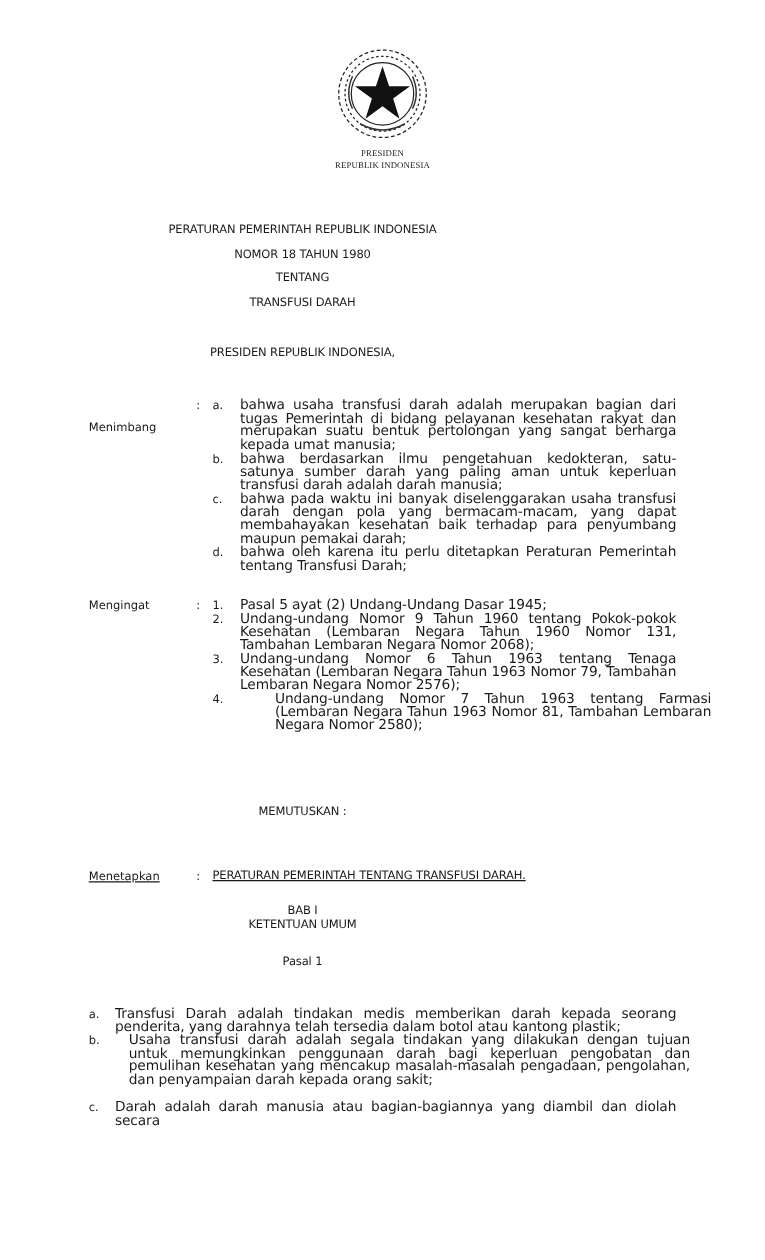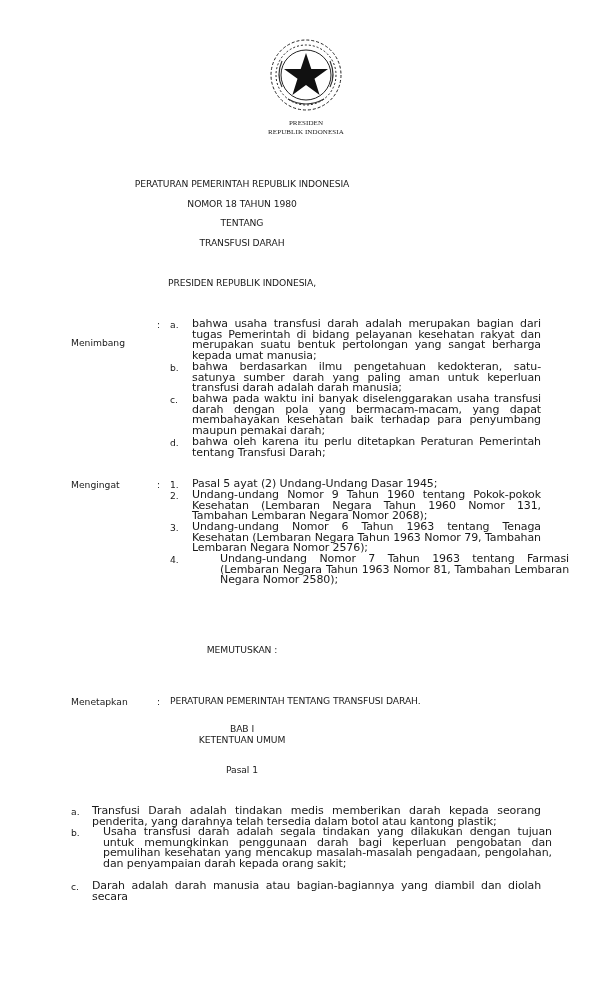--- a/index.html
+++ b/index.html
@@ -3,21 +3,21 @@
 <meta charset="utf-8">
 <style>
   html, body { margin: 0; padding: 0; background: #ffffff; }
   body { width: 612px; height: 1008px; position: relative; overflow: hidden;
          font-family: "DejaVu Sans", sans-serif; color: #1a1a1a; }
   .page { position: absolute; left: 0; top: 0; width: 612px; height: 1008px; }
   .emblem { position: absolute; left: 268px; top: 37px; width: 76px; height: 76px; }
   .emblem-caption { position: absolute; left: 0; width: 612px; text-align: center;
          font-family: "Liberation Serif", serif; font-size: 7px; letter-spacing: 0.1px; color: #222; }
   .center { position: absolute; left: 0; width: 484px; text-align: center; font-size: 9.2px; letter-spacing: -0.1px; }
-  .row { position: absolute; font-size: 9.2px; line-height: 10.6px; letter-spacing: -0.1px; }
+  .row { position: absolute; font-size: 9.2px; line-height: 10.6px; letter-spacing: -0.1px; text-decoration: underline; }
   .label { position: absolute; left: 71px; font-size: 9.2px; }
   .colon { position: absolute; left: 157px; font-size: 9.2px; }
   .item-mark { position: absolute; font-size: 9.2px; }
   .item-text { position: absolute; text-align: justify; text-align-last: left; font-size: 11px; line-height: 10.6px; letter-spacing: -0.1px; }
 </style>
 </head>
 <body>
 
 <div class="page">
 
@@ -71,21 +71,21 @@
   <div class="item-text" style="left:192px; top:490px; width:349px;">Undang-undang Nomor 9 Tahun 1960 tentang Pokok-pokok Kesehatan (Lembaran Negara Tahun 1960 Nomor 131, Tambahan Lembaran Negara Nomor 2068);</div>
 
   <div class="item-mark" style="left:170px; top:522px;">3.</div>
   <div class="item-text" style="left:192px; top:522px; width:349px;">Undang-undang Nomor 6 Tahun 1963 tentang Tenaga Kesehatan (Lembaran Negara Tahun 1963 Nomor 79, Tambahan Lembaran Negara Nomor 2576);</div>
 
   <div class="item-mark" style="left:170px; top:554px;">4.</div>
   <div class="item-text" style="left:192px; top:554px; width:349px;margin-left:28px;">Undang-undang Nomor 7 Tahun 1963 tentang Farmasi (Lembaran Negara Tahun 1963 Nomor 81, Tambahan Lembaran Negara Nomor 2580);</div>
 
   <div class="center" style="top:644px;">MEMUTUSKAN :</div>
 
-  <div class="label" style="top:696px;">Menetapkan</div>
+  <div class="label" style="top:696px;text-decoration:underline;">Menetapkan</div>
   <div class="colon" style="top:696px;">:</div>
   <div class="row" style="left:170px; top:696px;">PERATURAN PEMERINTAH TENTANG TRANSFUSI DARAH.</div>
 
   <div class="center" style="top:723px;">BAB I</div>
   <div class="center" style="top:734px;">KETENTUAN UMUM</div>
 
   <div class="center" style="top:764px;">Pasal 1</div>
 
   <div class="item-mark" style="left:71px; top:806px;">a.</div>
   <div class="item-text" style="left:92px; top:806px; width:449px;">Transfusi Darah adalah tindakan medis memberikan darah kepada seorang penderita, yang darahnya telah tersedia dalam botol atau kantong plastik;</div>

